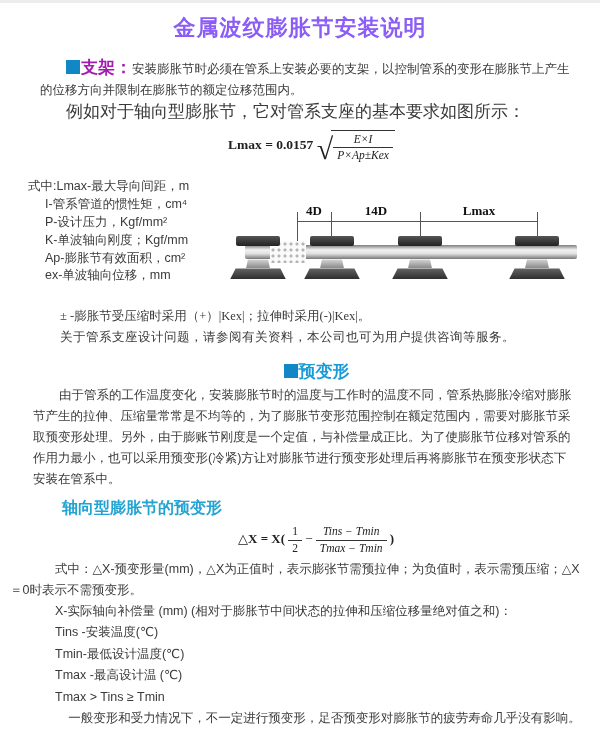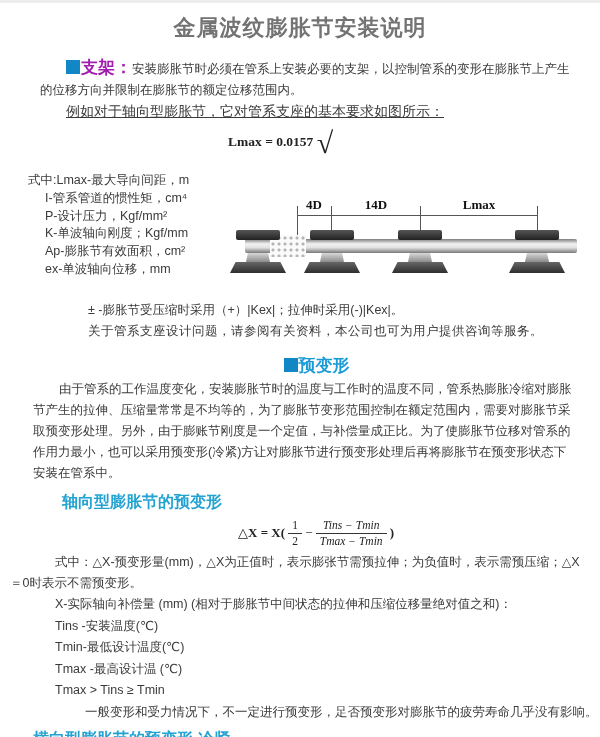--- a/index.html
+++ b/index.html
@@ -7,49 +7,49 @@
   body {
     width: 600px; height: 737px;
     font-family: "Liberation Sans", "DejaVu Sans", sans-serif;
     color: #3a3a3a;
     border-top: 3px solid #ededed;
     overflow: hidden;
     position: relative;
   }
   .page-title {
     text-align: center;
-    font-size: 22px; font-weight: bold; color:#737373;
+    font-size: 22px; font-weight: bold; color:#8b5cf6;
     padding-top: 10px; letter-spacing: 1px;
   }
   .sec-head { font-size: 17px; font-weight: bold; }
   .sq {
     display:inline-block; width:14px; height:14px;
     vertical-align:-1px; margin-right:1px;
   }
   p.body-par { font-size: 12.5px; line-height: 21px; }
 
   .support-intro { margin: 14px 22px 0 40px; text-indent: 26px; }
-  .example-line { margin: 0 22px 8px 40px; text-indent: 26px; font-size:14px; line-height:21px;text-decoration:underline; }
+  .example-line { margin: 0 22px 8px 40px; text-indent: 26px; font-size:17px; line-height:21px; }
 
   
   .formula { font-family: "Liberation Serif", "DejaVu Serif", serif; color:#222; }
   .f1 { margin: 8px 0 4px 228px; font-size: 13.5px; font-weight: bold; }
   .frac { display:inline-block; text-align:center; vertical-align:middle; font-size: 11.5px; line-height: 1.15; }
   .frac .num { display:block; border-bottom: 1px solid #333; padding: 0 4px 1px; }
   .frac .den { display:block; padding: 1px 4px 0; }
   .ital { font-style: italic; font-weight: normal; }
   .radical { display:inline-flex; align-items: flex-end; vertical-align: middle; }
   .rad-sign { font-size: 30px; font-weight: normal; line-height: 26px; margin-right:-2px; }
   .rad-body { border-top: 1.5px solid #333; padding: 2px 2px 0 2px; }
 
   
   .defs-wrap { position: relative; margin-top: 16px; height: 128px; }
   .def-line { margin-left: 45px; font-size: 12.5px; line-height: 17.8px; white-space: nowrap; }
   .def-line.first { margin-left: 28px; }
-  .pm-line, .note-line { margin-left: 88px; font-size: 12.5px; line-height: 21px; white-space: nowrap; }
+  .pm-line, .note-line { margin-left: 60px; font-size: 12.5px; line-height: 21px; white-space: nowrap; font-family: Liberation Serif, serif; }
   .note-line { letter-spacing: 0.5px; }
 
   
   .diagram { position: absolute; left: 245px; top: 27px; width: 338px; height: 100px; }
   .dim-line { position:absolute; left:52px; top:16px; width:240px; height:1px; background:#555; }
   .tick { position:absolute; top:7px; width:1px; height:33px; background:#555; }
   .dim-label { position:absolute; top:-2px; transform:translateX(-50%);
     font-family:"Liberation Serif","DejaVu Serif",serif; font-weight:bold; font-size:13px; color:#111;text-align:center; }
   .pipe { position:absolute; left:0; top:40px; width:332px; height:14px;
     background: linear-gradient(#7d7d7d, #f2f2f2 35%, #e0e0e0 62%, #787878);
@@ -69,36 +69,42 @@
 
   
   .preform-head { margin: 12px 0 2px 33px; text-align: center; }
   .preform-body { margin: 2px 24px 0 33px; text-indent: 26px; }
   .sub-head { font-size: 16px; font-weight: bold; }
   .axial-head { margin: 8px 0 0 62px; }
   .f2 { margin: 6px 0 2px 238px; font-size: 13px; }
   .f2 .pre, .f2 .post { font-weight: bold; font-family: "Liberation Serif","DejaVu Serif",serif; }
   .exp-line0 { margin: 4px 14px 0 10px; text-indent: 45px; font-size:12.5px; line-height:21px; }
   .exp-line { margin-left: 55px; font-size: 12.5px; line-height: 21.5px; }
-  .exp-line.indent { margin-left: 85px; }
+  .exp-line.indent { margin-left: 49px; text-align: center; }
   .lateral-head { margin: 6px 0 0 33px; }
 </style>
 </head>
 <body>
 
 <h1 class="page-title">金属波纹膨胀节安装说明</h1>
 
 <p class="body-par support-intro"><span class="sec-head" style="color:#a21caf"><span class="sq" style="background:#1287c5"></span><span>支架：</span></span><span>安装膨胀节时必须在管系上安装必要的支架，以控制管系的变形在膨胀节上产生的位移方向并限制在膨胀节的额定位移范围内。</span></p>
 
 <p class="example-line">例如对于轴向型膨胀节，它对管系支座的基本要求如图所示：</p>
 
 <div class="formula f1">
   <span>Lmax = 0.0157</span>
   <span class="radical">
     <span class="rad-sign">√</span>
+    <span class="rad-body">
+      <span class="frac ital">
+        <span class="num">E×I</span>
+        <span class="den">P×Ap±Kex</span>
+      </span>
+    </span>
   </span>
 </div>
 
 <div class="defs-wrap">
   <div class="def-line first">式中:Lmax-最大导向间距，m</div>
   <div class="def-line">I-管系管道的惯性矩，cm⁴</div>
   <div class="def-line">P-设计压力，Kgf/mm²</div>
   <div class="def-line">K-单波轴向刚度；Kgf/mm</div>
   <div class="def-line">Ap-膨胀节有效面积，cm²</div>
   <div class="def-line">ex-单波轴向位移，mm</div>

